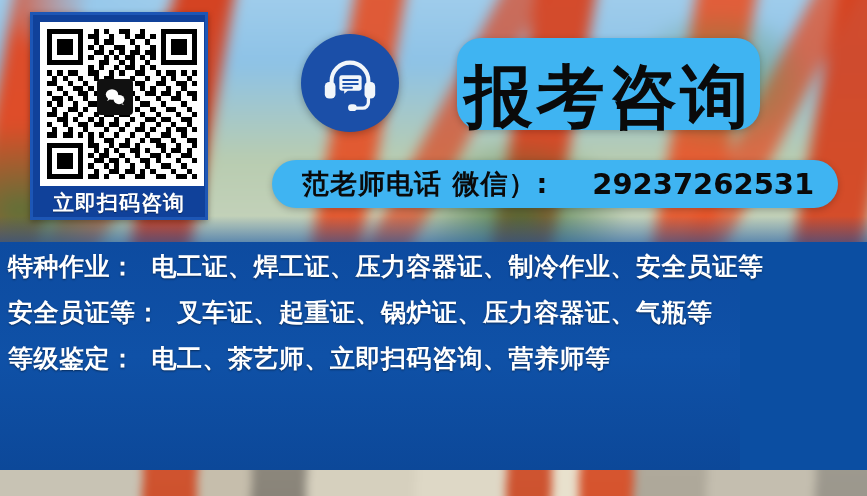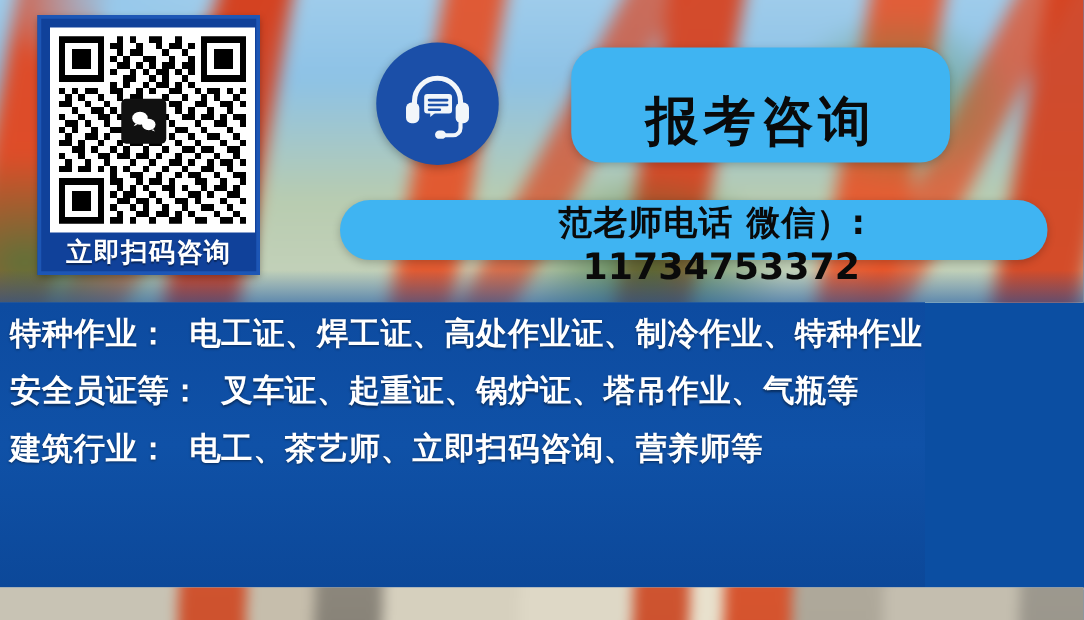--- a/index.html
+++ b/index.html
@@ -70,32 +70,31 @@
   .headset svg{width:62px;height:62px;}
 
   
   .title-badge{
     position:absolute;left:457px;top:38px;width:303px;height:92px;
     background:#3fb4f2;border-radius:24px;
     display:flex;align-items:center;justify-content:center;
     box-shadow:0 2px 7px rgba(0,0,0,.22);
   }
   .title-badge span{
-    font-size:42px;font-weight:bold;color:#0a0a0a;letter-spacing:4px;
+    font-size:68px;font-weight:bold;color:#0a0a0a;letter-spacing:4px;
     font-family:"DejaVu Sans","Liberation Sans",sans-serif;
     margin-top:26px;
   }
 
   
   .phone-pill{
     position:absolute;left:272px;top:160px;width:566px;height:48px;
     background:#3fb4f2;border-radius:24px;
     display:flex;align-items:center;
     box-shadow:0 2px 7px rgba(0,0,0,.22);
-    flex-direction:column;
   }
   .phone-label{
     font-size:27px;font-weight:bold;color:#0a0a0a;margin-left:30px;letter-spacing:1px;
     font-family:"DejaVu Sans","Liberation Sans",sans-serif;
   }
   .phone-number{
     font-size:29px;font-weight:bold;color:#0a0a0a;margin-left:44px;letter-spacing:0px;
     font-family:"DejaVu Sans","Liberation Sans",sans-serif;
   }
 
@@ -211,34 +210,34 @@
       </g>
     </svg>
   </div>
 
   <div class="title-badge">
     <span>报考咨询</span>
   </div>
 
   <div class="phone-pill">
     <span class="phone-label">范老师电话 微信）:</span>
-    <span class="phone-number">11734753372</span>
+    <span class="phone-number">29237262531</span>
   </div>
 
   <div class="info-panel">
     <div class="info-row">
       <span class="info-label">特种作业：</span>
-      <span class="info-items">电工证、焊工证、高处作业证、制冷作业、特种作业</span>
+      <span class="info-items">电工证、焊工证、压力容器证、制冷作业、安全员证等</span>
     </div>
     <div class="info-row">
       <span class="info-label">安全员证等：</span>
-      <span class="info-items">叉车证、起重证、锅炉证、塔吊作业、气瓶等</span>
+      <span class="info-items">叉车证、起重证、锅炉证、压力容器证、气瓶等</span>
     </div>
     <div class="info-row">
-      <span class="info-label">建筑行业：</span>
+      <span class="info-label">等级鉴定：</span>
       <span class="info-items">电工、茶艺师、立即扫码咨询、营养师等</span>
     </div>
   </div>
 
   <div class="bottom-strip">
     <div class="strip-topline"></div>
     <div class="bottom-strip-photo"></div>
   </div>
 
 </div>

